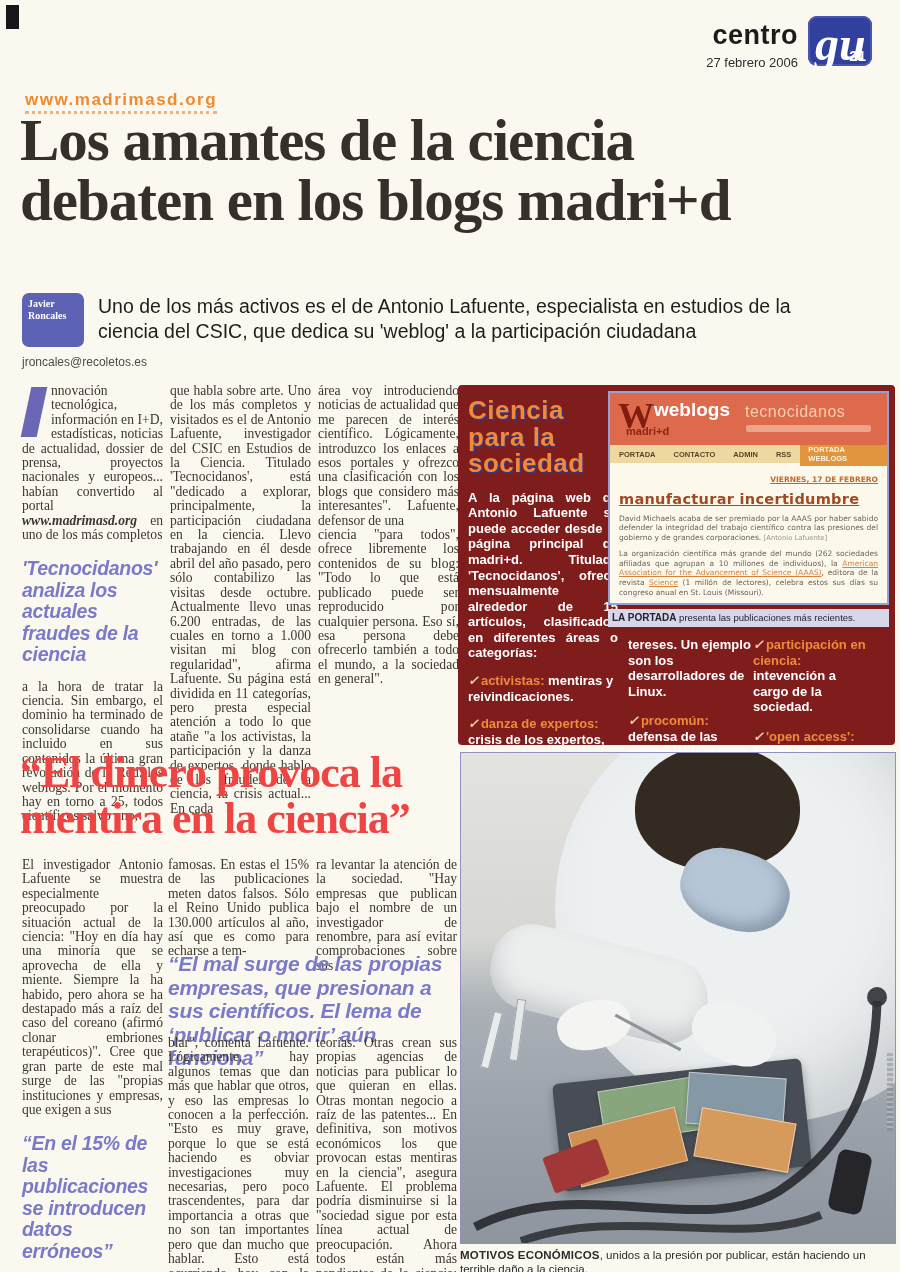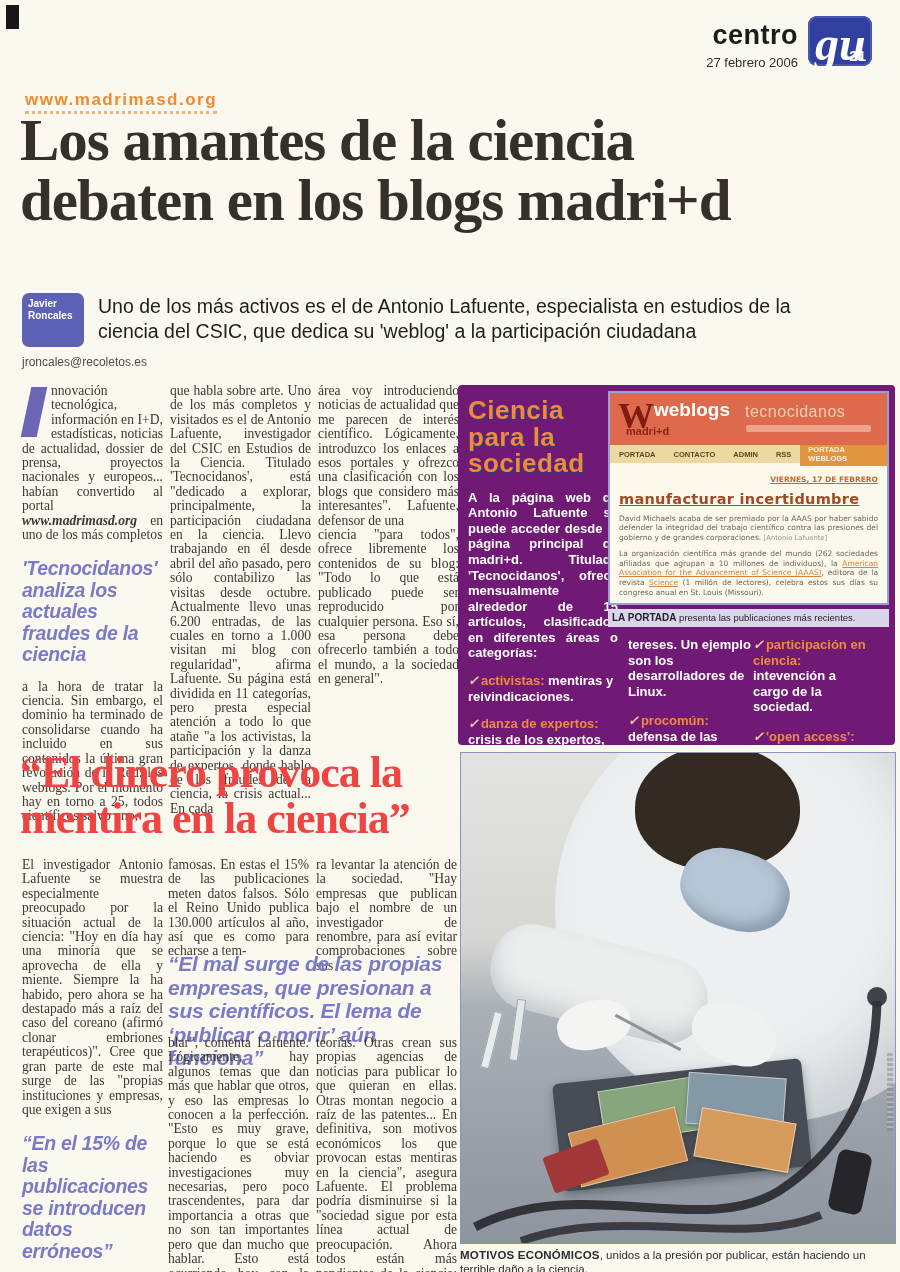--- a/index.html
+++ b/index.html
@@ -19,33 +19,33 @@
   .masthead-date { font-family:"Liberation Sans","DejaVu Sans",sans-serif; font-size:13px; color:#2e2e2e; margin-top:6px; }
   .gu-logo { position:relative; width:64px; height:50px; background:#31409e; border-radius:9px; box-shadow:inset 0 0 0 2px #4a57b0; }
   .gu-logo .gu { position:absolute; left:7px; top:0px; color:#fff; font-style:italic; font-weight:bold; font-size:48px; font-family:"Liberation Serif",serif; }
   .gu-logo .gu-num { position:absolute; right:6px; bottom:2px; color:#fff; font-family:"Liberation Sans",sans-serif; font-weight:bold; font-size:15px; }
 
   
   .kicker { position:absolute; left:25px; top:90px; font-family:"Liberation Sans",sans-serif; font-weight:bold; font-size:17px; letter-spacing:1.5px; color:#ef8a2e; border-bottom:3px dotted #f3b077; padding-bottom:1px; }
   .headline { position:absolute; left:20px; top:110px; width:870px; font-weight:bold; font-size:59px; line-height:1.02; letter-spacing:-1px; color:#35312a; }
 
   
-  .byline-box { position:absolute; left:22px; top:293px; width:62px; height:54px; background:#5e62b4; border-radius:7px; color:#fff; font-family:Liberation Sans, sans-serif; font-size:10px; font-weight:bold; padding:5px 6px; line-height:1.15; }
+  .byline-box { position:absolute; left:22px; top:293px; width:62px; height:54px; background:#5e62b4; border-radius:7px; color:#fff; font-family:Liberation Serif, serif; font-size:10px; font-weight:bold; padding:5px 6px; line-height:1.15; }
   .standfirst { position:absolute; left:98px; top:294px; width:705px; font-family:"Liberation Sans",sans-serif; font-size:19.5px; color:#1e1e1e; line-height:1.28; }
   .email { position:absolute; left:22px; top:355px; font-family:"Liberation Sans",sans-serif; font-size:12px; color:#4b4b4b; }
 
   
   .bodycol { position:absolute; width:141px; text-align:justify; font-size:13.6px; line-height:1.06; color:#3b3731; }
   .bodycol p { margin:0; }
   .dropcap-shape { float:left; width:16px; height:50px; background:#6b67b6; transform:skewX(-12deg); margin:3px 9px 0 4px; }
   .pullquote { font-family:"Liberation Sans",sans-serif; font-style:italic; font-weight:bold; color:#7a7bc8; font-size:19.5px; line-height:1.1; text-align:left; margin:16px 0 14px 0; letter-spacing:-.3px; }
   .portal-name { font-weight:bold; font-style:italic; }
 
   
-  .panel { position:absolute; left:458px; top:385px; width:437px; height:360px; background:#701a75; border-radius:4px; }
+  .panel { position:absolute; left:458px; top:385px; width:437px; height:360px; background:#7f1d1d; border-radius:4px; }
   .panel-left { position:absolute; left:10px; top:12px; width:150px; }
   .panel-title { font-family:"Liberation Sans",sans-serif; font-weight:bold; font-size:26px; line-height:1.02; color:#ef8a3d; text-shadow:1.5px 1.5px 0 #39367e; letter-spacing:.5px; }
   .panel-intro { margin-top:13px; font-family:"Liberation Sans",sans-serif; font-weight:bold; font-size:13px; color:#fff; line-height:1.2; text-align:justify; }
   .p-item { margin-top:12px; font-family:"Liberation Sans",sans-serif; font-weight:bold; font-size:13px; color:#fff; line-height:1.2; }
   .p-item .check { color:#f2c8a0; font-style:italic; margin-right:2px; }
   .p-item .term { color:#ef8a3d; }
   .p-cont { font-family:"Liberation Sans",sans-serif; font-weight:bold; font-size:13px; color:#fff; line-height:1.2; }
   .panel-colA { position:absolute; left:170px; top:252px; width:128px; }
   .panel-colB { position:absolute; left:295px; top:252px; width:122px; }
   .panel-colA .p-item, .panel-colB .p-item { margin-top:0; }

